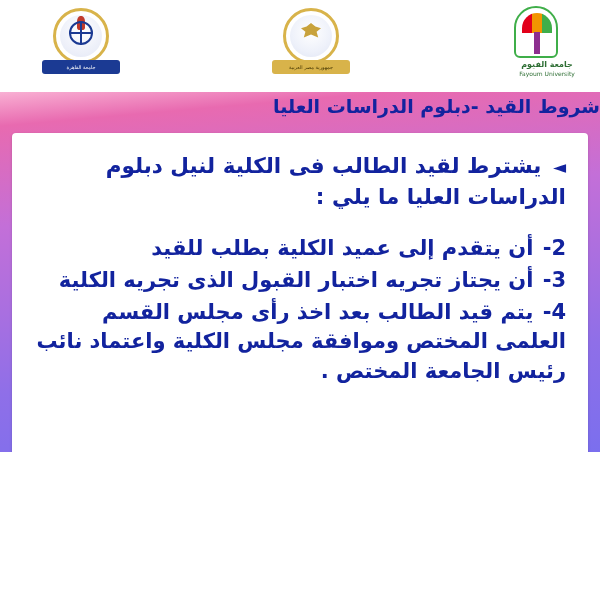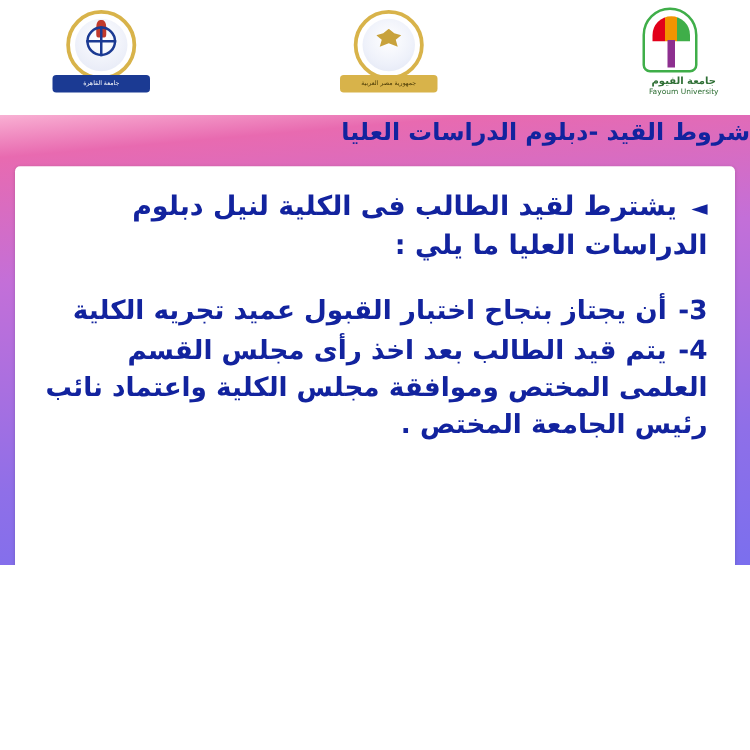--- a/index.html
+++ b/index.html
@@ -301,23 +301,27 @@
   </div>
 
   <div class="card">
 
     <p class="lead">
       <span class="bullet">◄</span>
       <span>يشترط لقيد الطالب فى الكلية لنيل دبلوم الدراسات العليا ما يلي :</span>
     </p>
 
     <ol class="rules">
+      <li class="it-2">
+        <span class="num">2-</span>
+        <span>أن يتقدم إلى عميد الكلية بطلب للقيد</span>
+      </li>
       <li class="it-3">
         <span class="num">3-</span>
-        <span>أن يجتاز بنجاح اختبار القبول عميد تجريه الكلية</span>
+        <span>أن يجتاز تجريه اختبار القبول الذى تجريه الكلية</span>
       </li>
       <li class="it-4">
         <span class="num">4-</span>
         <span>يتم قيد الطالب بعد اخذ رأى مجلس القسم العلمى المختص وموافقة مجلس الكلية واعتماد نائب رئيس الجامعة المختص .</span>
       </li>
     </ol>
 
   </div>
 
 </div>

